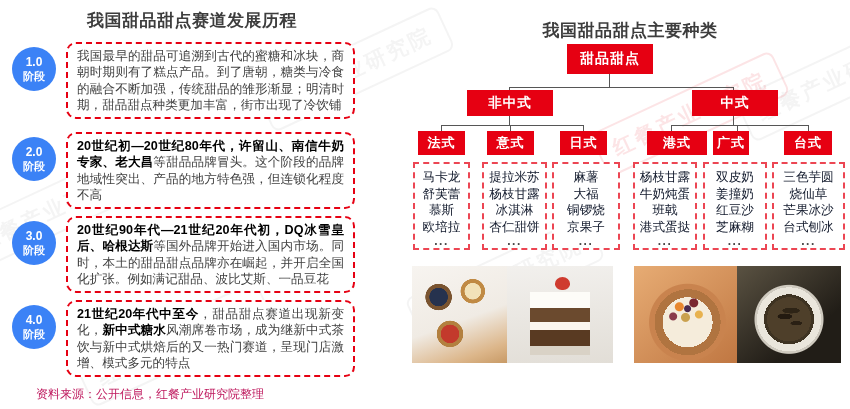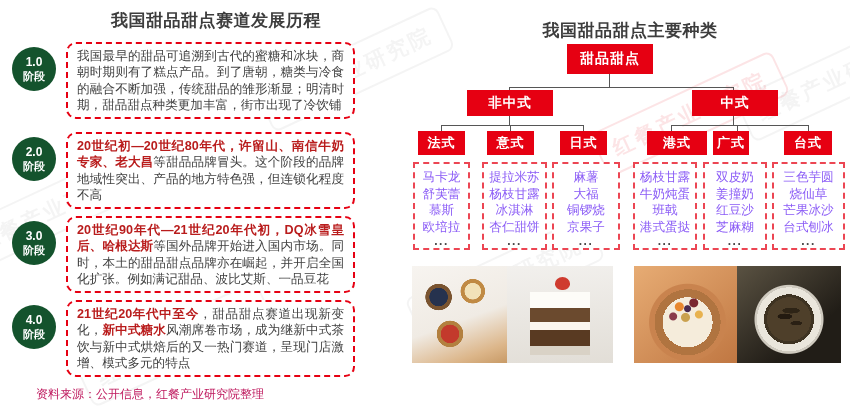--- a/index.html
+++ b/index.html
@@ -1,46 +1,46 @@
 <!DOCTYPE html>
 <html><head>
 <meta charset="utf-8">
 <style>
   * { margin:0; padding:0; box-sizing:border-box; }
   body { font-family:"Liberation Sans","DejaVu Sans",sans-serif; background:#fff; }
   #frame { position:relative; width:850px; height:409px; background:#fff; overflow:hidden; }
 
   .panel-title { position:absolute; top:9px; font-size:17px; font-weight:bold; color:#3d3d3d; text-align:center; letter-spacing:.5px; }
-  #left-title  { left:56px;  width:320px; }
+  #left-title  { left:32px;  width:320px; }
   #right-title { left:430px; width:400px;margin-top:10px; }
 
   
   .stage-badge { position:absolute; left:12px; width:44px; height:44px; border-radius:50%;
-    background:#14532d; color:#fff; display:flex; flex-direction:column; align-items:center; justify-content:center;
+    background:#3b82f6; color:#fff; display:flex; flex-direction:column; align-items:center; justify-content:center;
     font-weight:bold; line-height:1.15; z-index:2; }
   .stage-badge .bt { font-size:12px; }
   .stage-badge .bb { font-size:11px; }
   .stage-box { position:absolute; left:66px; width:289px; border:2px dashed #e60012; border-radius:10px;
     padding:4px 9px; font-size:12.6px; line-height:16.3px; color:#3f3f3f; text-align:justify; background:#fff;margin-top:6px; }
-  .stage-box b { color:#b91c1c; }
+  .stage-box b { color:#000000; }
 
   
   .node { position:absolute; background:#e60012; color:#fff; font-weight:bold; display:flex;
     align-items:center; justify-content:center; letter-spacing:1px; }
   #node-root { left:567px; top:44px;  width:86px; height:30px; font-size:14px; }
   .node-l2   { top:90px;  width:86px; height:26px; font-size:13.5px; }
   #node-nonchinese { left:467px; } #node-chinese { left:692px; }
   .node-l3   { top:131px; height:24px; font-size:13px; }
 
   .vl { position:absolute; width:0; border-left:1.5px solid #565656; }
   .hl { position:absolute; height:0; border-top:1.5px solid #565656; }
 
   .list-box { position:absolute; top:162px; height:88px; border:2px dashed rgba(230,0,18,.72);
     background:#fff; text-align:center; padding-top:5px; }
-  .list-box .li { font-size:12.6px; line-height:16.5px; color:#8b5cf6; }
+  .list-box .li { font-size:12.6px; line-height:16.5px; color:#0f172a; }
   .list-box .more { font-size:12px; font-weight:bold; color:#474747; letter-spacing:1.5px; line-height:13px; }
 
   
   .photo { position:absolute; top:266px; height:97px; overflow:hidden; }
   #photo-tarts { left:412px; width:95px;
     background:
       radial-gradient(circle at 28% 32%, #26324e 0 9px, #7a5430 9.5px 13px, rgba(0,0,0,0) 13.5px),
       radial-gradient(circle at 64% 26%, #f2e2b8 0 8px, #c08a44 8.5px 12px, rgba(0,0,0,0) 12.5px),
       radial-gradient(circle at 40% 70%, #c33a2c 0 9px, #b3803f 9.5px 13px, rgba(0,0,0,0) 13.5px),
       linear-gradient(160deg,#f7f4f0 0%,#f0ebe4 55%,#dcb68a 85%,#c89a66 100%); }

